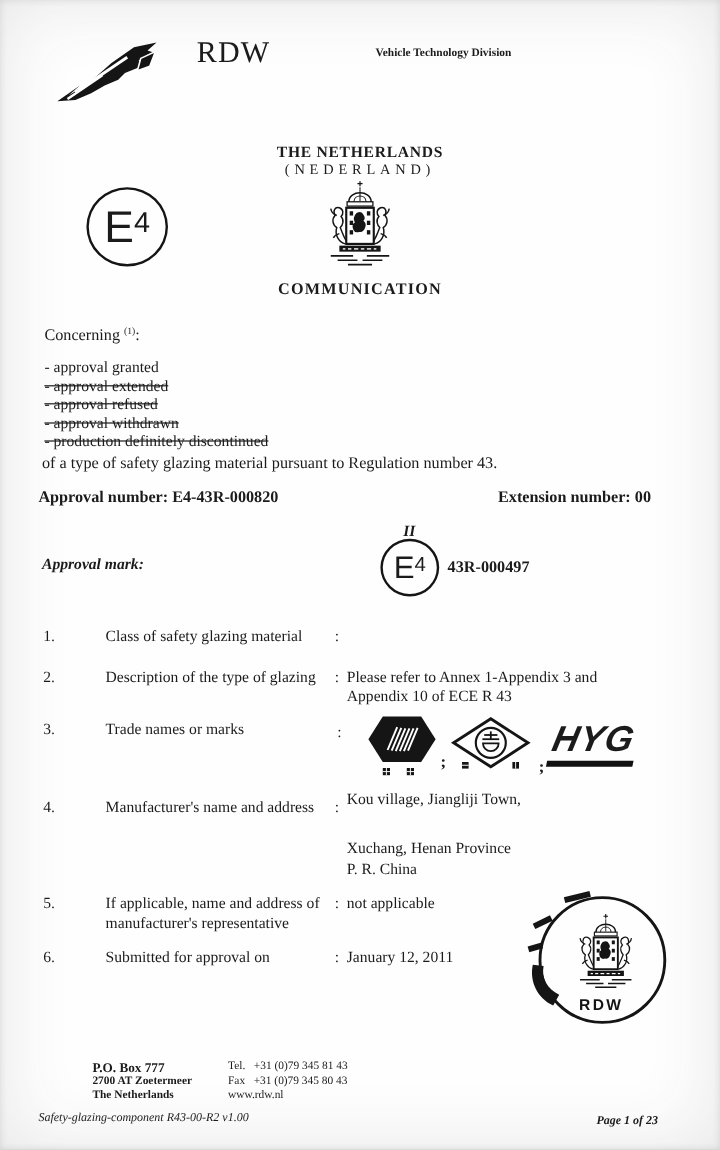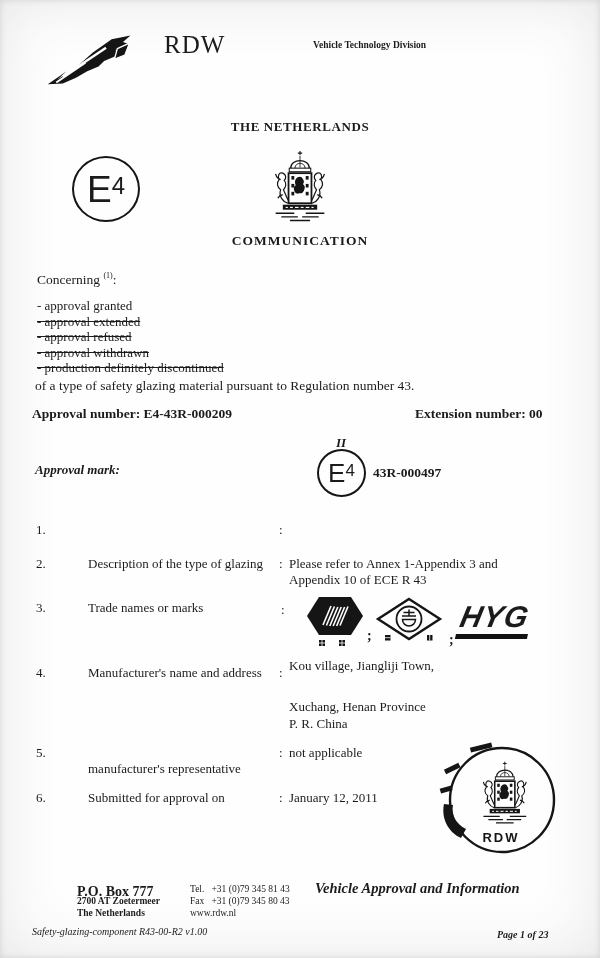--- a/index.html
+++ b/index.html
@@ -82,20 +82,21 @@
   <svg style="left:44px;top:28px" width="94" height="62" viewBox="0 0 100 66">
     <path d="M4 60 L24 46 L14 55 L34 42 L52 26 L72 12 L92 8 L84 15 L90 17 L76 24 L81 28 L64 35 L58 41 L46 46 L34 53 L20 59 Z" fill="#151515"></path>
     <line x1="20" y1="52" x2="66" y2="21" stroke="#ffffff" stroke-width="2.6"></line>
     <line x1="13" y1="58" x2="44" y2="37" stroke="#ffffff" stroke-width="2.2"></line>
     <path d="M78 22 L91 16 L86 29 L75 33 Z" fill="#151515" stroke="#ffffff" stroke-width="1.4"></path>
   </svg>
   <div class="t" style="left:164px;top:30px;font-size:25px;letter-spacing:1px">RDW</div>
   <div class="t b" style="left:313px;top:40px;font-size:9.5px">Vehicle Technology Division</div>
 
   <div class="t b center" style="top:119px;font-size:13px;letter-spacing:.6px">THE NETHERLANDS</div>
+  <div class="t center" style="top:134px;font-size:12px;letter-spacing:4px">(NEDERLAND)</div>
 
   <div class="emark" style="left:72px;top:156px;width:64px;height:62px">
     <span class="e" style="font-size:37px">E</span>
       <span class="d" style="font-size:24px">4</span>
   </div>
 
   <svg style="left:257px;top:150px" width="86" height="75" viewBox="0 0 120 104">
       <use href="#coat"></use>
     </svg>
 
@@ -104,32 +105,33 @@
   <div class="t" style="left:37px;top:271px;font-size:13.5px"><span>Concerning </span><sup>(1)</sup><span>:</span></div>
 
   <div class="t" style="left:37px;top:298px">- approval granted</div>
   <div class="t struck" style="left:37px;top:314px">- approval extended</div>
   <div class="t struck" style="left:37px;top:329px">- approval refused</div>
   <div class="t struck" style="left:37px;top:345px">- approval withdrawn</div>
   <div class="t struck" style="left:37px;top:360px">- production definitely discontinued</div>
 
   <div class="t" style="left:35px;top:378px;font-size:13.5px">of a type of safety glazing material pursuant to Regulation number 43.</div>
 
-  <div class="t b" style="left:32px;top:406px;font-size:13.5px"><span>Approval number: </span><span>E4-43R-000209</span></div>
+  <div class="t b" style="left:32px;top:406px;font-size:13.5px"><span>Approval number: </span><span>E4-43R-000820</span></div>
   <div class="t b" style="left:415px;top:406px;font-size:13.5px"><span>Extension number: </span><span>00</span></div>
 
   <div class="t b i" style="left:35px;top:462px;font-size:13px">Approval mark:</div>
   <div class="t b i" style="left:336px;top:435px;font-size:13px">II</div>
   <div class="emark" style="left:317px;top:449px;width:45px;height:44px;border-width:2px">
     <span class="e" style="font-size:26px">E</span>
       <span class="d" style="font-size:17px">4</span>
   </div>
   <div class="t b" style="left:373px;top:465px;font-size:13.5px">43R-000497</div>
 
   <div class="t" style="left:36px;top:522px">1.</div>
+  <div class="t" style="left:88px;top:522px">Class of safety glazing material</div>
   <div class="t" style="left:279px;top:522px">:</div>
 
   <div class="t" style="left:36px;top:556px">2.</div>
   <div class="t" style="left:88px;top:556px">Description of the type of glazing</div>
   <div class="t" style="left:279px;top:556px">:</div>
   <div class="t" style="left:289px;top:556px">Please refer to Annex 1-Appendix 3 and</div>
   <div class="t" style="left:289px;top:572px">Appendix 10 of ECE R 43</div>
 
   <div class="t" style="left:36px;top:600px">3.</div>
   <div class="t" style="left:88px;top:600px">Trade names or marks</div>
@@ -181,20 +183,21 @@
   <div class="hyg" style="left:459px;top:601px">HYG</div>
 
   <div class="t" style="left:36px;top:665px">4.</div>
   <div class="t" style="left:88px;top:665px">Manufacturer's name and address</div>
   <div class="t" style="left:279px;top:665px">:</div>
   <div class="t" style="left:289px;top:658px">Kou village, Jiangliji Town,</div>
   <div class="t" style="left:289px;top:699px">Xuchang, Henan Province</div>
   <div class="t" style="left:289px;top:716px">P. R. China</div>
 
   <div class="t" style="left:36px;top:745px">5.</div>
+  <div class="t" style="left:88px;top:745px">If applicable, name and address of</div>
   <div class="t" style="left:88px;top:761px">manufacturer's representative</div>
   <div class="t" style="left:279px;top:745px">:</div>
   <div class="t" style="left:289px;top:745px">not applicable</div>
 
   <div class="t" style="left:36px;top:790px">6.</div>
   <div class="t" style="left:88px;top:790px">Submitted for approval on</div>
   <div class="t" style="left:279px;top:790px">:</div>
   <div class="t" style="left:289px;top:790px">January 12, 2011</div>
 
   <svg style="left:440px;top:742px" width="126" height="126" viewBox="0 0 126 126">
@@ -204,26 +207,25 @@
       </g>
     <text x="61" y="100" text-anchor="middle" font-family="Liberation Sans, sans-serif" font-size="13" font-weight="bold" letter-spacing="2" fill="#151515">RDW</text>
     <g fill="#151515">
       <rect x="30" y="3" width="22" height="5" transform="rotate(-14 41 5)"></rect>
       <rect x="4" y="24" width="16" height="5" transform="rotate(-26 12 26)"></rect>
       <rect x="0" y="45" width="12" height="5" transform="rotate(-16 6 47)"></rect>
       <path d="M4 62 C1 76 8 90 21 96 L26 87 C16 82 11 73 13 63 Z"></path>
     </g>
   </svg>
 
-  <div class="t" style="left:77px;top:884px;font-size:14px;font-weight:600">P.O. Box 777</div>
+  <div class="t" style="left:77px;top:884px;font-size:11px;font-weight:600">P.O. Box 777</div>
   <div class="t" style="left:77px;top:896px;font-size:9.5px;font-weight:600">2700 AT Zoetermeer</div>
   <div class="t" style="left:77px;top:908px;font-size:9.5px;font-weight:600">The Netherlands</div>
 
   <div class="t" style="left:190px;top:884px;font-size:9.5px">Tel.   +31 (0)79 345 81 43</div>
   <div class="t" style="left:190px;top:896px;font-size:9.5px">Fax   +31 (0)79 345 80 43</div>
   <div class="t" style="left:190px;top:908px;font-size:9.5px">www.rdw.nl</div>
 
-  <div class="t b i" style="left:315px;top:880px;font-size:14.5px">Vehicle Approval and Information</div>
 
   <div class="t i" style="left:32px;top:926px;font-size:10px">Safety-glazing-component R43-00-R2 v1.00</div>
   <div class="t b i" style="left:497px;top:929px;font-size:10px">Page 1 of 23</div>
 
 </div>
 
 </body></html>

